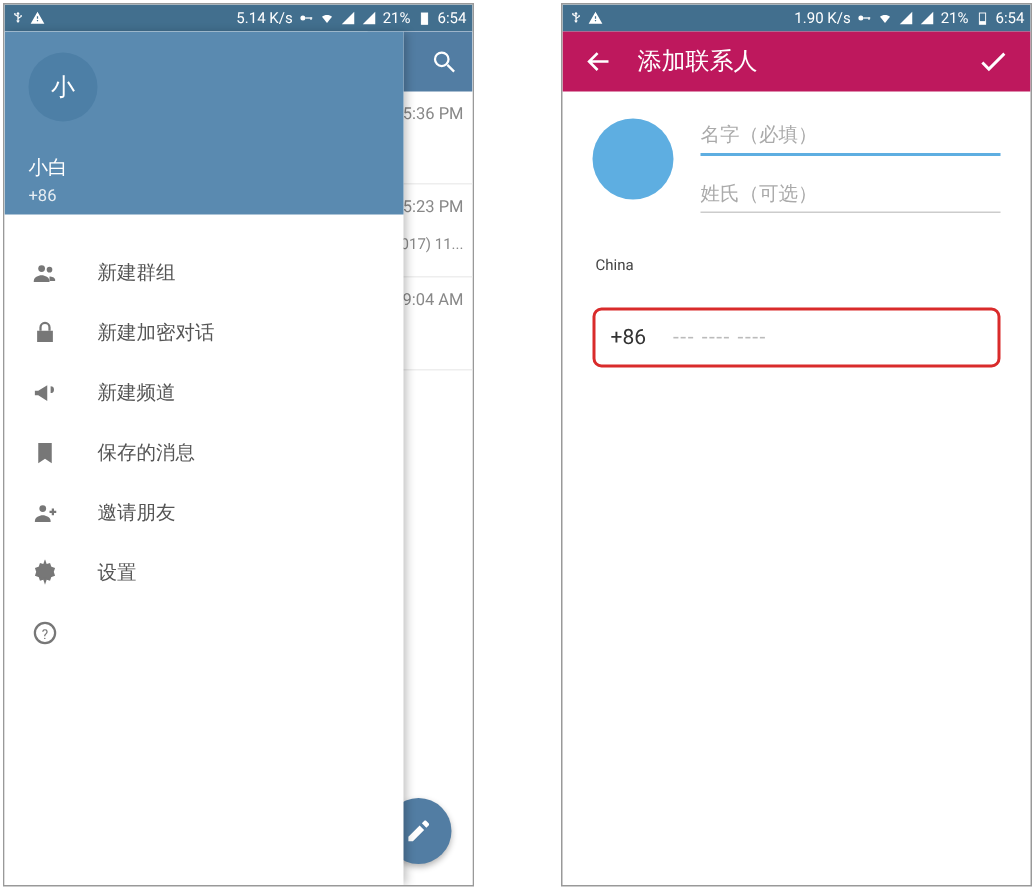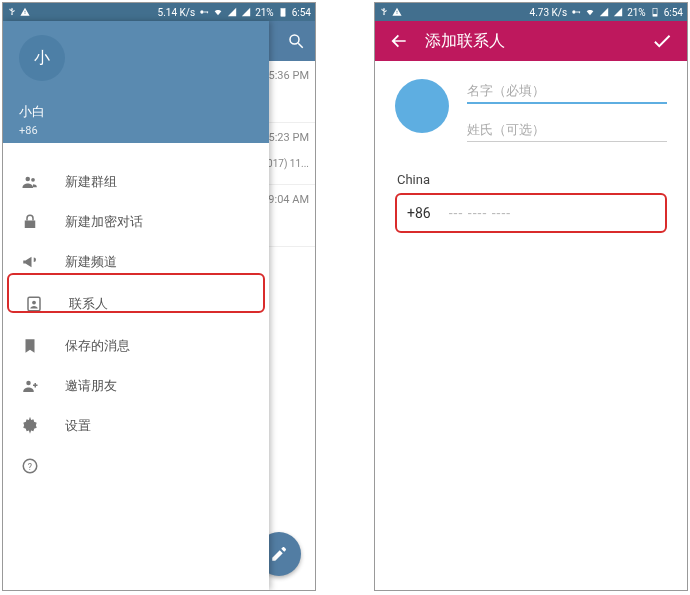--- a/index.html
+++ b/index.html
@@ -38,21 +38,21 @@
   
   .add-body { padding: 18px 20px; }
   .add-top { display: flex; gap: 18px; align-items: flex-start; }
   .avatar-big { width: 54px; height: 54px; border-radius: 50%; background: #5eaee1; flex: none; }
   .fields { flex: 1; }
   .tf { border: none; border-bottom: 1.5px solid #ccc; width: 100%; font-size: 13px; padding: 4px 0; outline: none; color:#444; background:transparent; }
   .tf::placeholder { color: #aaa; }
   .tf.active { border-bottom: 2px solid #5eaee1; }
   .tf + .tf { margin-top: 14px; }
   .country-block { margin-top: 30px; }
-  .country-label { font-size: 13px; color: #444; margin-bottom: 6px; padding-left:2px;}
+  .country-label { font-size: 10px; color: #444; margin-bottom: 22px; padding-left:2px;}
   .phone-row { display: flex; align-items: center; gap: 18px; border: 2.5px solid #d92b2b; border-radius: 6px; padding: 10px 10px; }
   .country-code { font-size: 14px; color: #333; }
   .phone-placeholder { font-size: 14px; color: #bbb; letter-spacing: 1px; }
 
   .icon-svg { fill: currentColor; }
   .white { color:#fff; }
 </style>
 </head>
 <body>
 
@@ -138,28 +138,20 @@
               <path fill="none" stroke="currentColor" stroke-width="2" d="M8 10V7a4 4 0 018 0v3"></path>
             </svg>
           <span>新建加密对话</span>
         </li>
         <li class="drawer-item">
           <svg class="micon" viewBox="0 0 24 24">
               <path class="icon-svg" d="M3 10v4h3l8 5V5l-8 5H3zm14 2a3 3 0 000-6v6z"></path>
             </svg>
           <span>新建频道</span>
         </li>
-        <li class="drawer-item highlighted">
-          <svg class="micon" viewBox="0 0 24 24">
-              <rect x="4" y="3" width="16" height="18" rx="2" fill="none" stroke="currentColor" stroke-width="2"></rect>
-              <circle cx="12" cy="10" r="2.5" class="icon-svg"></circle>
-              <path class="icon-svg" d="M7 18c0-2 3-3.5 5-3.5s5 1.5 5 3.5"></path>
-            </svg>
-          <span>联系人</span>
-        </li>
         <li class="drawer-item">
           <svg class="micon" viewBox="0 0 24 24">
               <path class="icon-svg" d="M6 3h12v18l-6-4-6 4z"></path>
             </svg>
           <span>保存的消息</span>
         </li>
         <li class="drawer-item">
           <svg class="micon" viewBox="0 0 24 24">
               <circle cx="10" cy="8" r="3" class="icon-svg"></circle>
               <path class="icon-svg" d="M3 19c0-3 4-5 7-5s7 2 7 5v1H3z"></path>
@@ -188,21 +180,21 @@
 <div class="phone phone-right">
   <div class="statusbar">
     <span class="left-icons">
       <svg class="sb-icon" viewBox="0 0 24 24">
           <path class="icon-svg" d="M12 2l3 4h-2v5l3-2v-2h2v3l-5 3v3h2l-3 4-3-4h2v-6l-5-3v-3h2v2l3 2V6H9z"></path>
         </svg>
       <svg class="sb-icon" viewBox="0 0 24 24">
           <path class="icon-svg" d="M12 2L1 21h22L12 2zm1 15h-2v-2h2v2zm0-4h-2V9h2v4z"></path>
         </svg>
     </span>
-    <span>4.73 K/s</span>
+    <span>1.90 K/s</span>
     <svg class="sb-icon" viewBox="0 0 24 24">
         <circle cx="7" cy="12" r="4" class="icon-svg"></circle>
         <rect x="11" y="11" width="11" height="2" class="icon-svg"></rect>
         <rect x="19" y="11" width="2" height="4" class="icon-svg"></rect>
       </svg>
     <svg class="sb-icon" viewBox="0 0 24 24">
         <path class="icon-svg" d="M12 20l8-10c-4-4-12-4-16 0l8 10z"></path>
       </svg>
     <svg class="sb-icon" viewBox="0 0 24 24">
         <path class="icon-svg" d="M2 22h20V2z"></path>

